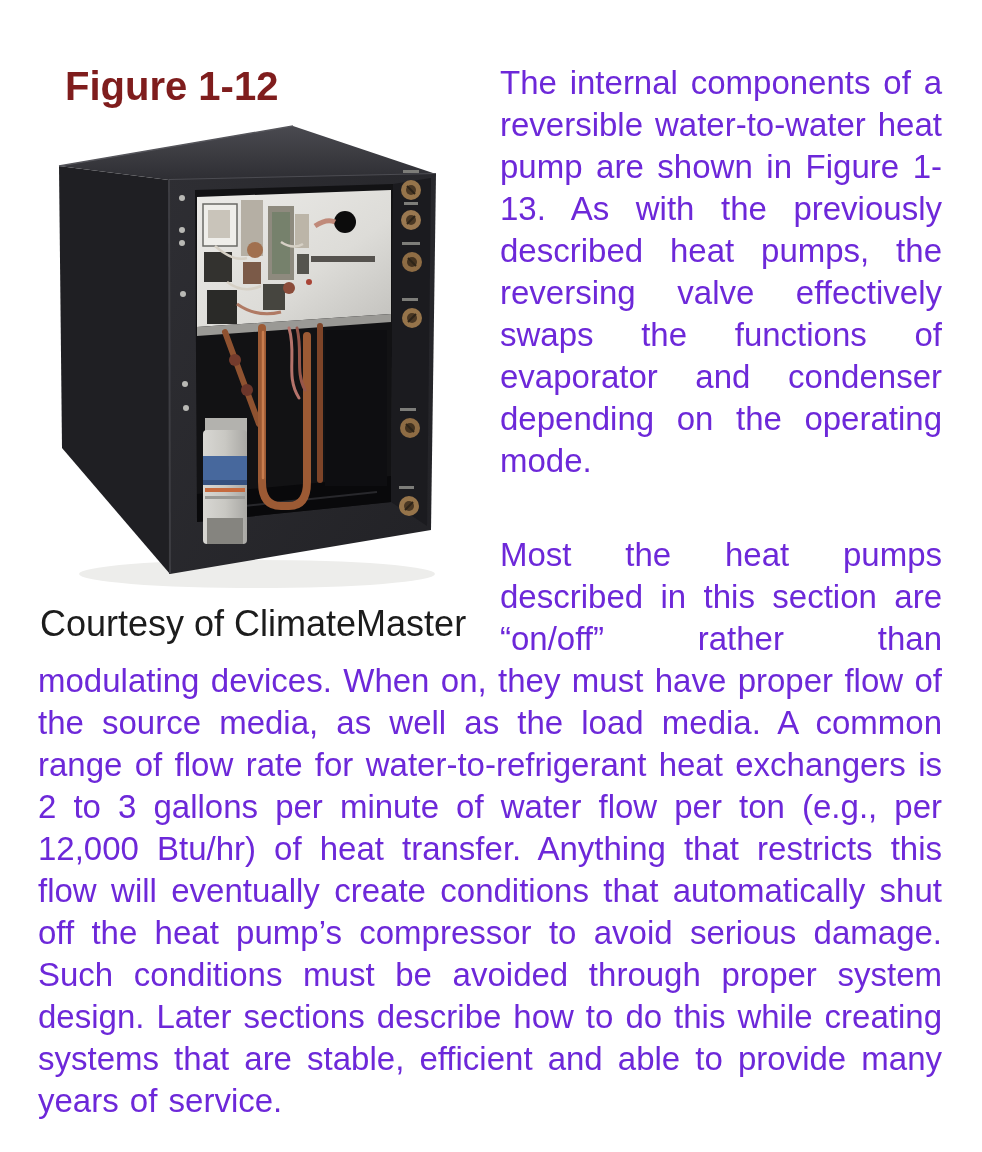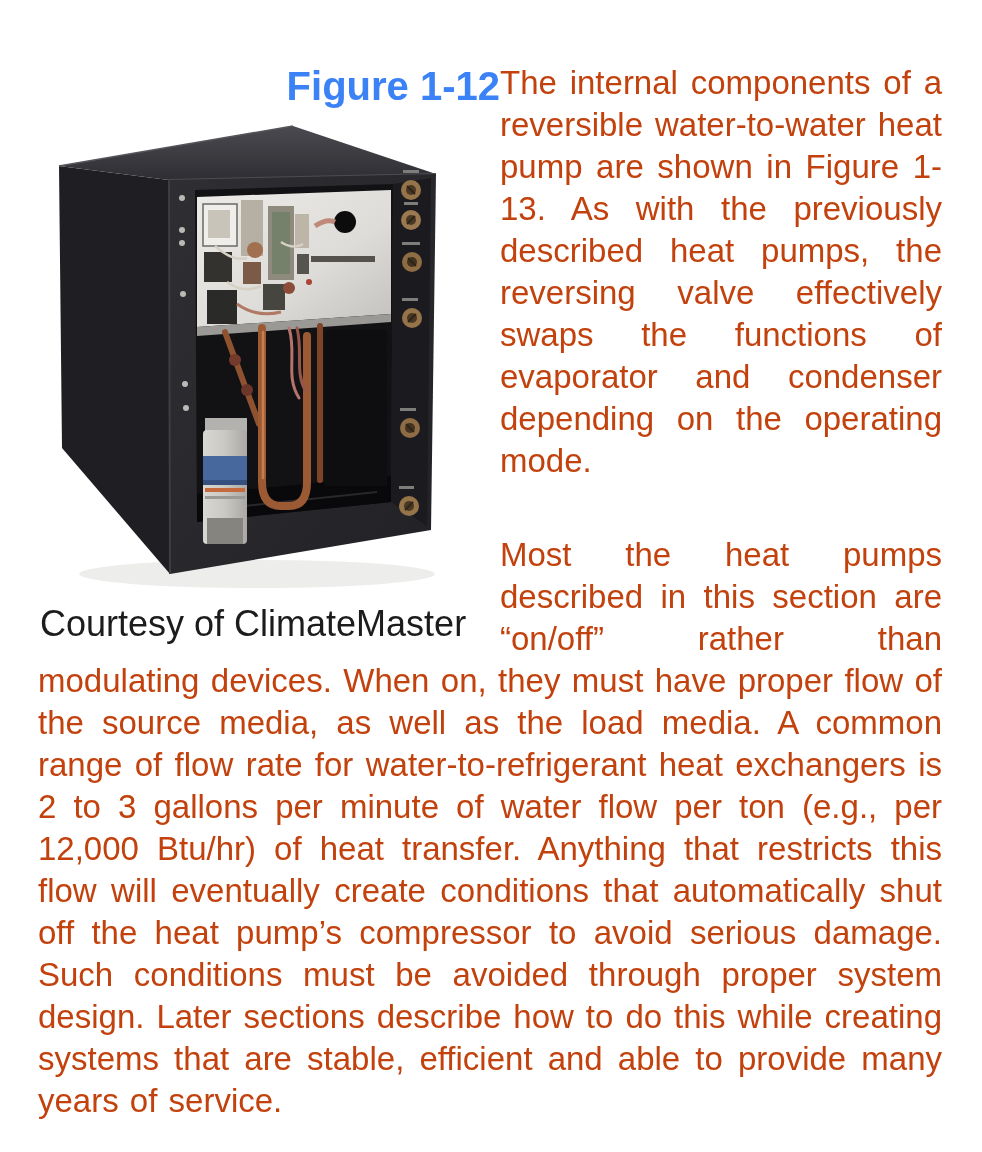--- a/index.html
+++ b/index.html
@@ -18,41 +18,40 @@
     float: left;
     width: 462px;
     margin: 0 0 12px 0;
   }
   .fig-label {
     font-size: 40px;
     line-height: 48px;
     font-weight: bold;
     letter-spacing: 0px;
     margin: 0 0 0 27px;
-    color: #3b82f6;
-    text-align: right;
+    color: #7f1d1d;
   }
   .photo {
     display: block;
     width: 383px;
     height: 478px;
     margin: 12px 0 0 19px;
   }
   .fig-caption {
     font-size: 36px;
     line-height: 32px;
     margin: 8px 0 0 2px;
     color: #1c1c1c;
   }
   .body-text p {
     font-size: 33px;
     line-height: 42px;
     text-align: justify;
     margin: 0;
-    color: #c2410c;
+    color: #6d28d9;
     word-spacing: 2px;
   }
   .body-text p.p1 { margin-bottom: 52px; }
 </style>
 </head>
 <body>
 
 <div class="page">
 
   <figure class="fig">

